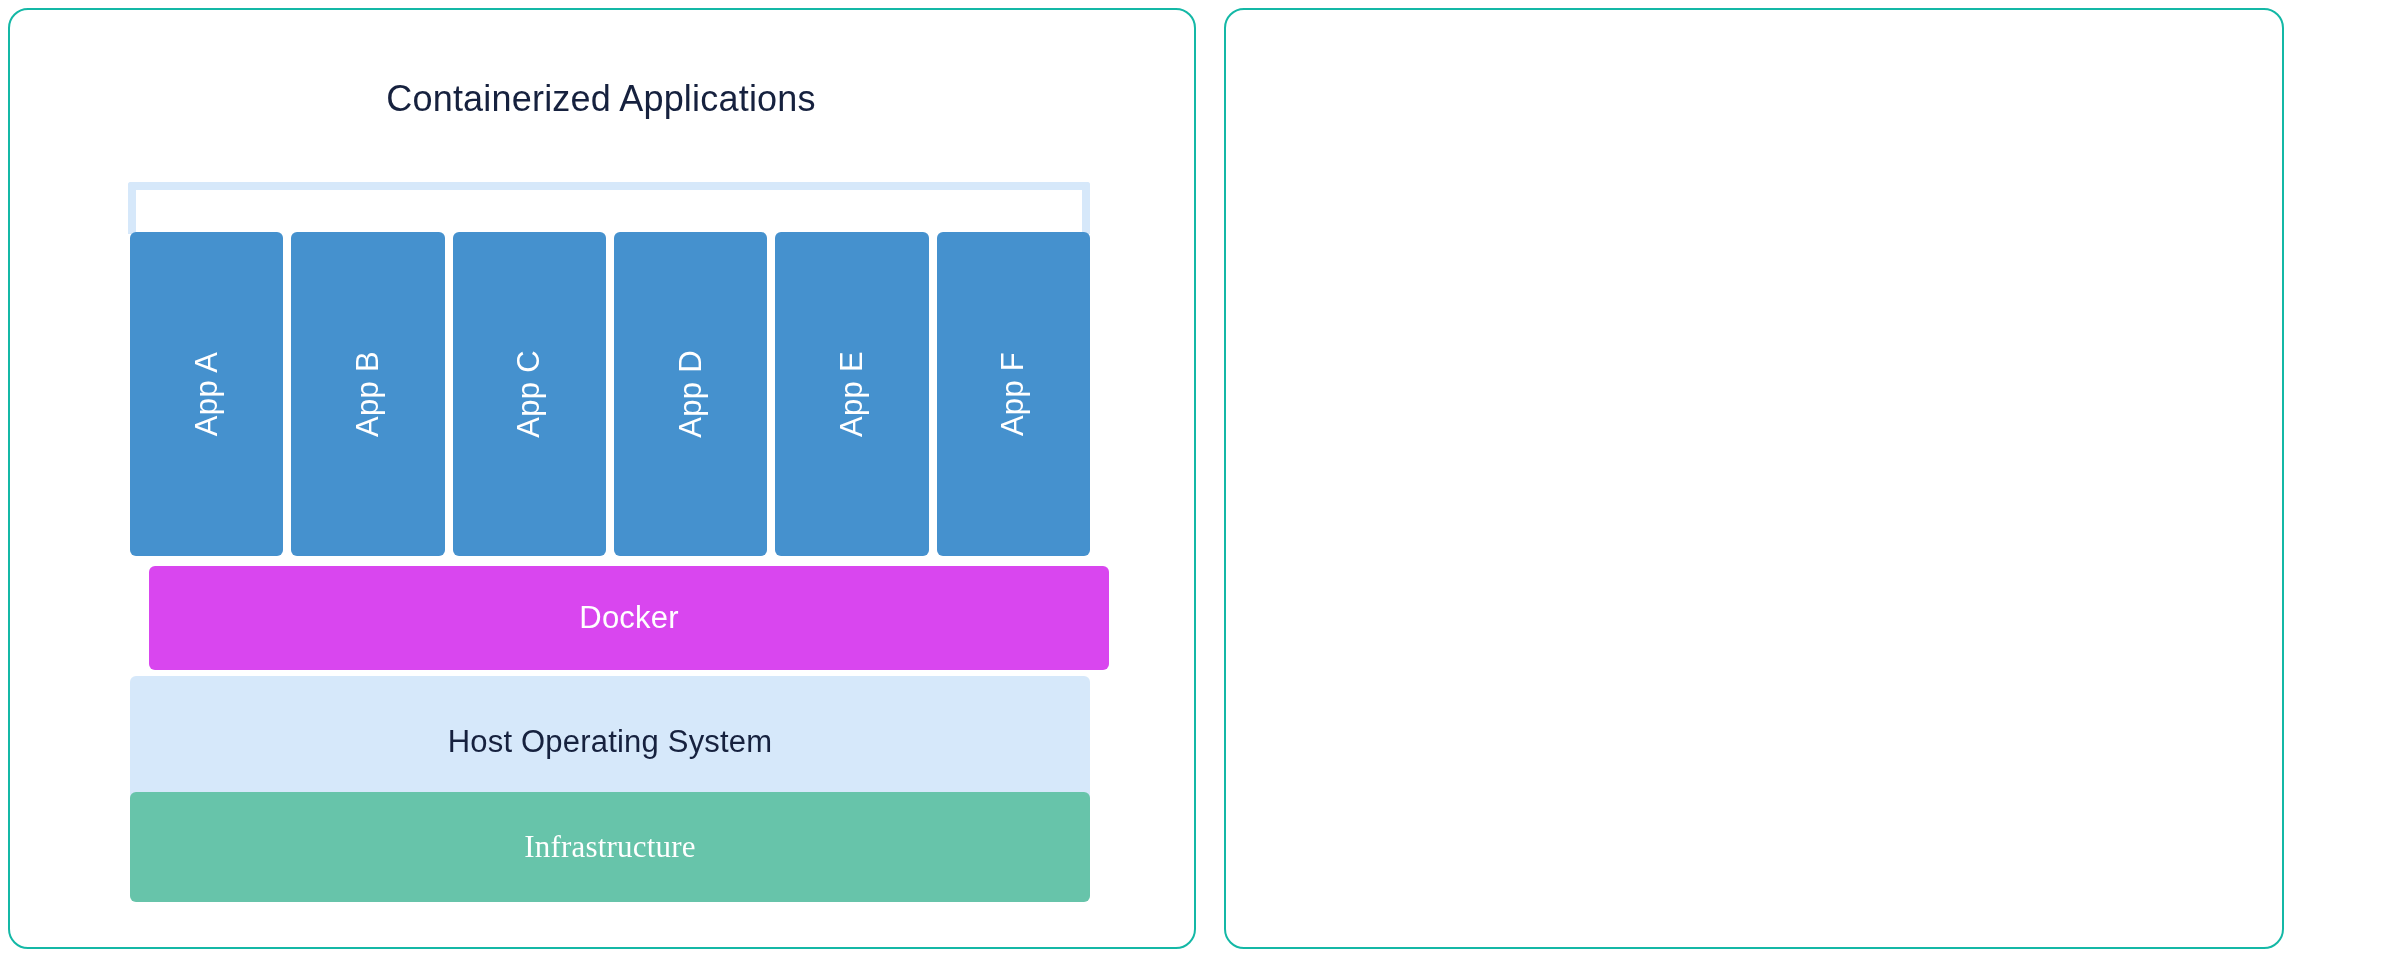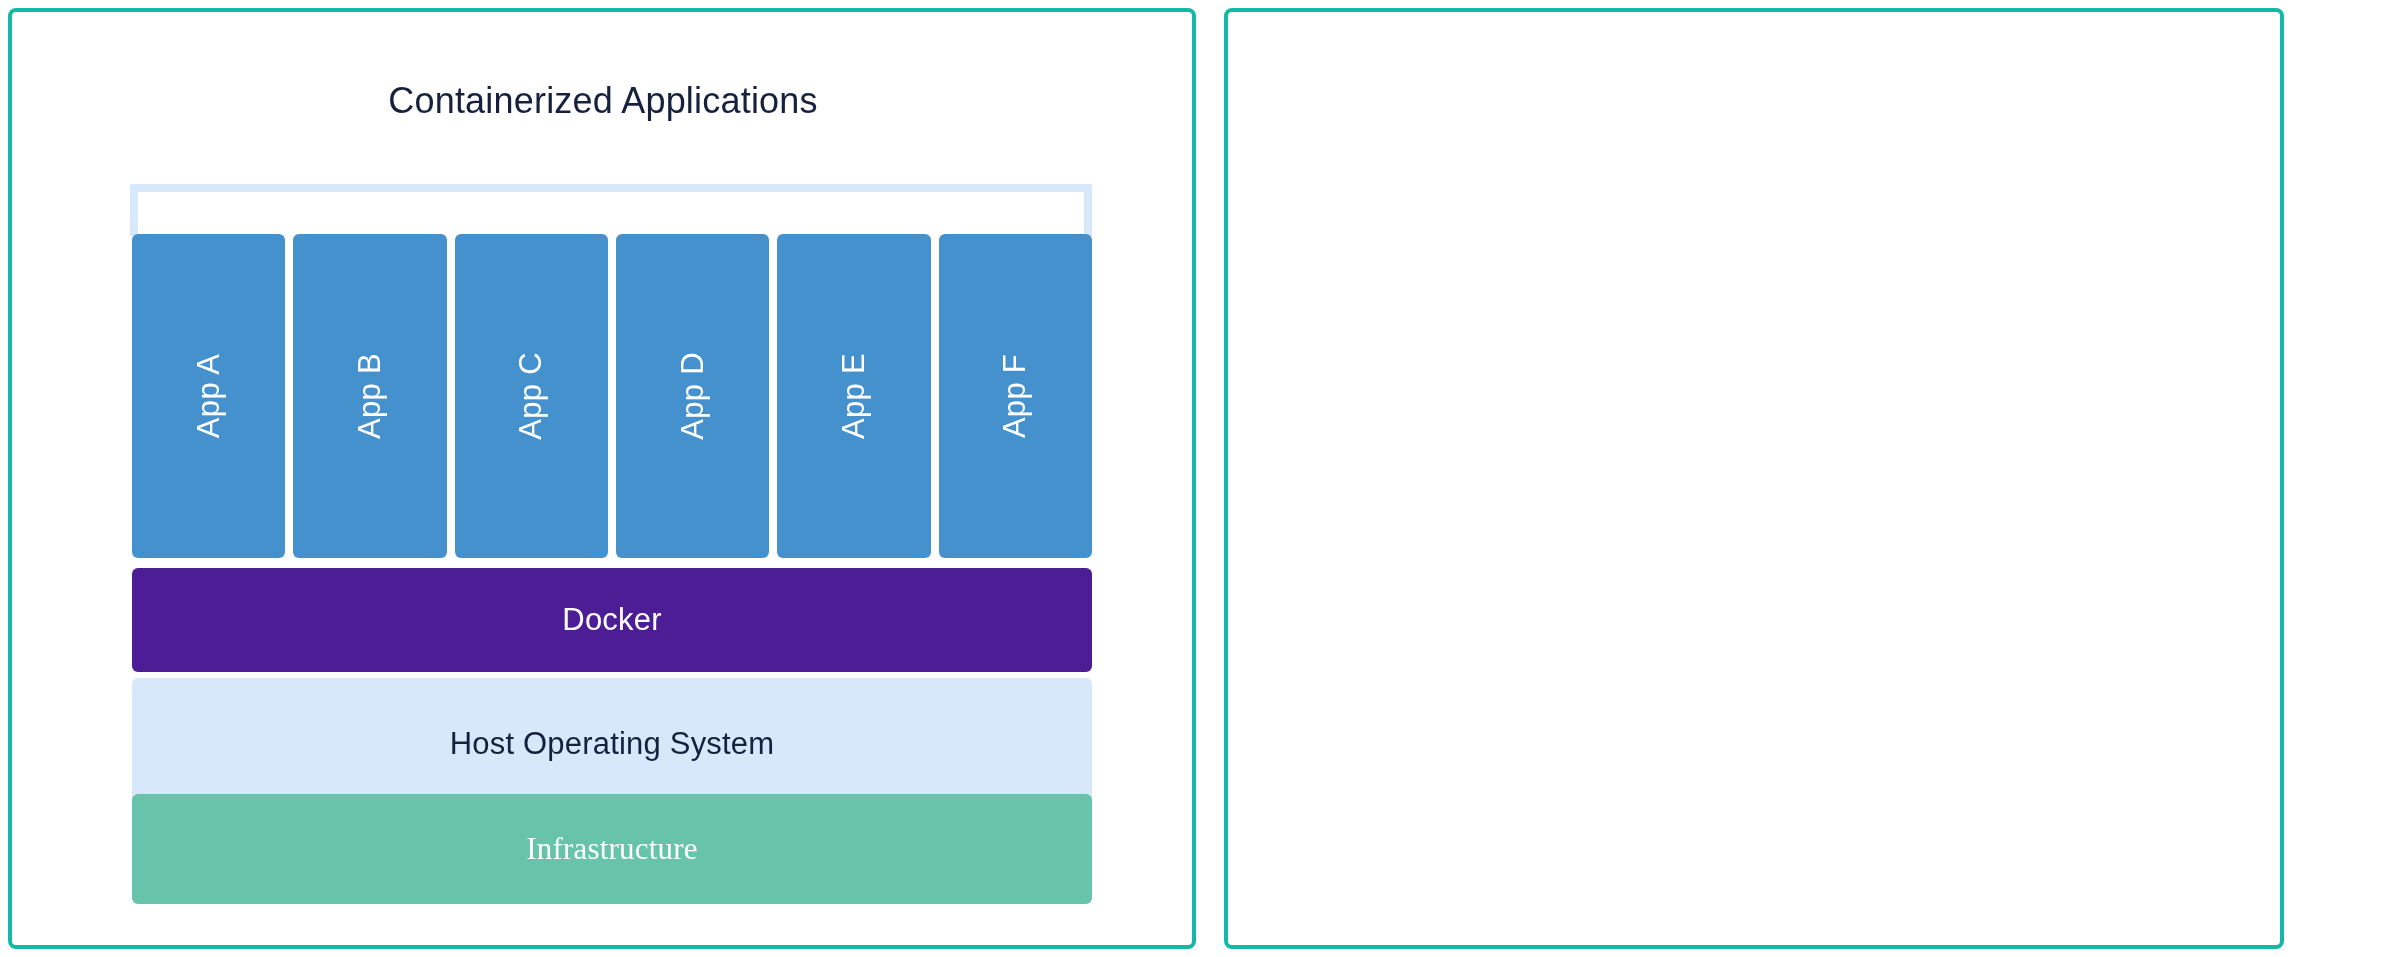--- a/index.html
+++ b/index.html
@@ -17,22 +17,22 @@
     width: 2396px;
     height: 957px;
     background: #ffffff;
     overflow: hidden;
   }
 
   
   .panel {
     position: absolute;
     box-sizing: border-box;
-    border: 4px solid #14b8a6;
-    border-radius: 8px;
+    border: 2px solid #14b8a6;
+    border-radius: 20px;
     background: #ffffff;
   }
   #panel-containers {
     left: 8px;
     top: 8px;
     width: 1188px;
     height: 941px;
   }
   #panel-vms {
     left: 1224px;
@@ -98,21 +98,21 @@
   .stack-bar {
     position: absolute;
     box-sizing: border-box;
     border-radius: 6px;
     display: flex;
     align-items: center;
     justify-content: center;
     font-size: 31px;
     letter-spacing: 0.2px;
   }
-  .bar-blue  { background: #4c1d95; color: #ffffff; }
+  .bar-blue  { background: #d946ef; color: #ffffff; margin-left: 19px; }
   .bar-light { background: #d6e8fa; color: #16213e; }
   .bar-green { background: #67c4aa; color: #ffffff; }
 
   #docker-bar     { left: 120px; top: 556px; width: 960px; height: 104px; }
   #host-os-bar    { left: 120px; top: 666px; width: 960px; height: 132px; }
   #infra-bar-left { left: 120px; top: 782px; width: 960px; height: 110px; font-family: Liberation Serif, serif; }
 </style>
 </head>
 <body>
 

